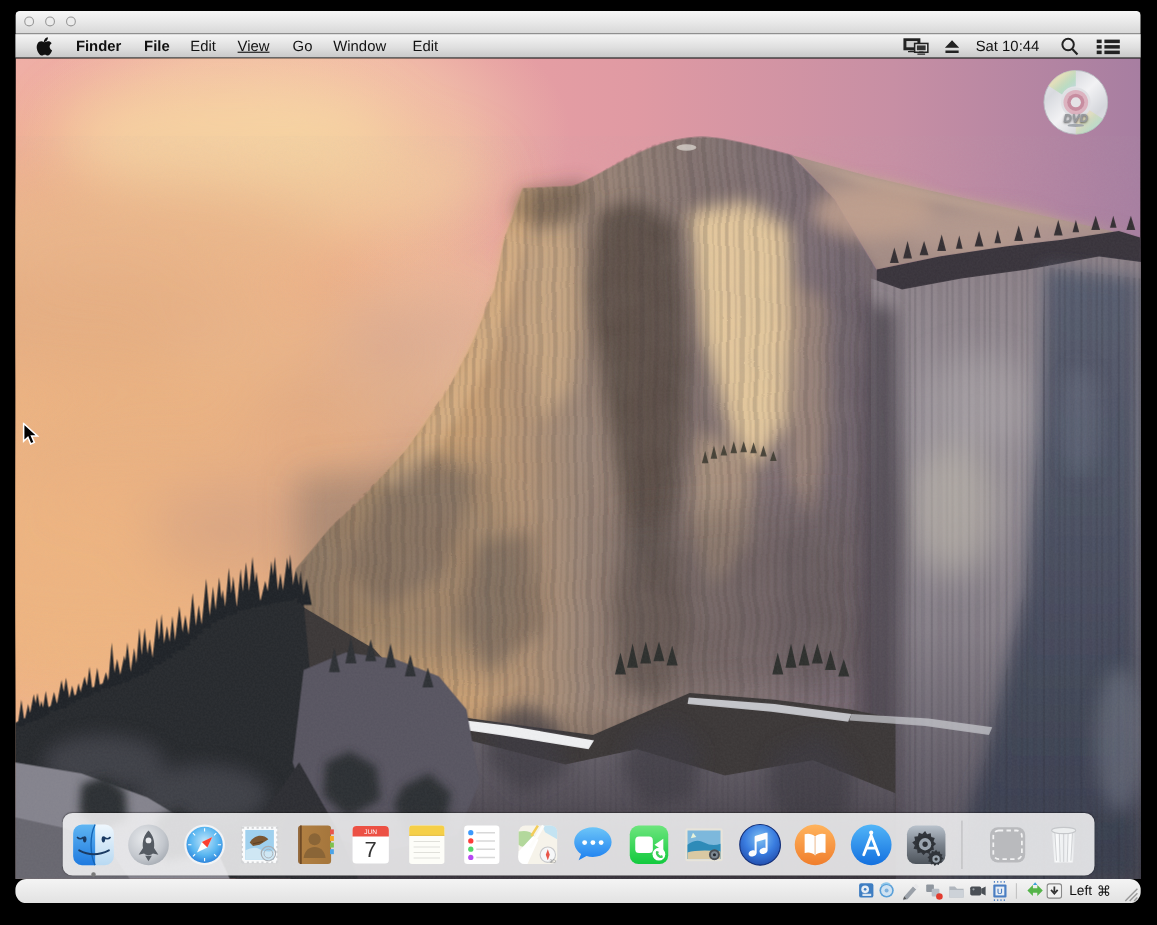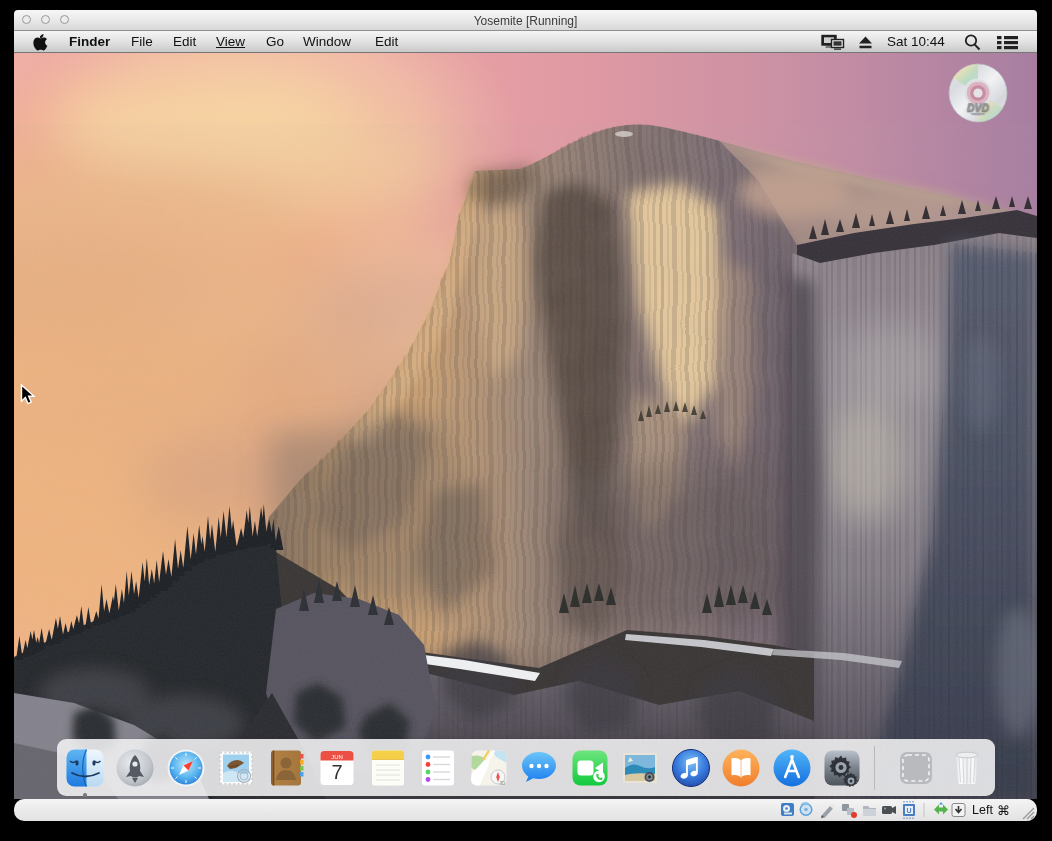--- a/index.html
+++ b/index.html
@@ -33,21 +33,20 @@
     color:#ffffff; font-size:12px; font-weight:bold; line-height:15.5px;
     text-shadow:0 1px 2px rgba(0,0,0,0.7); }
 </style>
 </head>
 <body>
 <div id="win">
   <div id="titlebar">
     <div class="tl" style="left:8px; top:5px;"></div>
     <div class="tl" style="left:27px; top:5px;"></div>
     <div class="tl" style="left:46px; top:5px;"></div>
-    <div id="title" style="top:4px;">Yosemite [Running]</div>
   </div>
   <div id="menubar">
     <svg width="1023" height="22" viewBox="0 0 1023 22" xmlns="http://www.w3.org/2000/svg" style="position:absolute;left:0;top:0">
 
       <path d="M28.6 5.9c.6-.8 1.1-1.9.9-3-.9.1-2 .7-2.7 1.5-.6.7-1.1 1.8-.9 2.9 1 0 2-.6 2.7-1.4z" fill="#111"></path>
       <path d="M31.1 11.6c0-2.2 1.8-3.2 1.9-3.3-1-1.5-2.6-1.7-3.2-1.7-1.4-.1-2.6.8-3.3.8-.7 0-1.7-.8-2.8-.8-1.5 0-2.8.8-3.6 2.1-1.5 2.6-.4 6.5 1.1 8.6.7 1 1.6 2.2 2.7 2.1 1.1 0 1.5-.7 2.8-.7 1.3 0 1.7.7 2.8.7 1.2 0 1.9-1 2.6-2.1.8-1.2 1.2-2.4 1.2-2.5-.1-.1-2.2-.9-2.2-3.2z" fill="#111"></path>
 
       <g fill="none" stroke="#222" stroke-width="1.4">
         <rect x="808" y="4.5" width="14" height="9.5" fill="#222"></rect>
         <rect x="810" y="6.3" width="10" height="5.7" fill="#cfcfcf" stroke="none"></rect>
@@ -65,21 +64,21 @@
       <g fill="#222">
         <rect x="983" y="5" width="4.5" height="3.2"></rect>
           <rect x="990" y="5" width="14" height="3.2"></rect>
         <rect x="983" y="10" width="4.5" height="3.2"></rect>
           <rect x="990" y="10" width="14" height="3.2"></rect>
         <rect x="983" y="15" width="4.5" height="3.2"></rect>
           <rect x="990" y="15" width="14" height="3.2"></rect>
       </g>
     </svg>
     <span class="mi" style="left:55px;font-weight:bold;">Finder</span>
-    <span class="mi" style="left:117px;">File</span>
+    <span class="mi" style="left:117px;font-weight:bold;">File</span>
     <span class="mi" style="left:159px;">Edit</span>
     <span class="mi" style="left:202px;text-decoration:underline;">View</span>
     <span class="mi" style="left:252px;">Go</span>
     <span class="mi" style="left:289px;">Window</span>
     <span class="mi" style="left:361px;">Edit</span>
     <span class="mi" style="left:873px;">Sat 10:44</span>
   </div>
   <div id="wall">
     <svg id="wp" width="1023" height="746" viewBox="0 0 1023 746" preserveAspectRatio="none" xmlns="http://www.w3.org/2000/svg">
       <defs>

